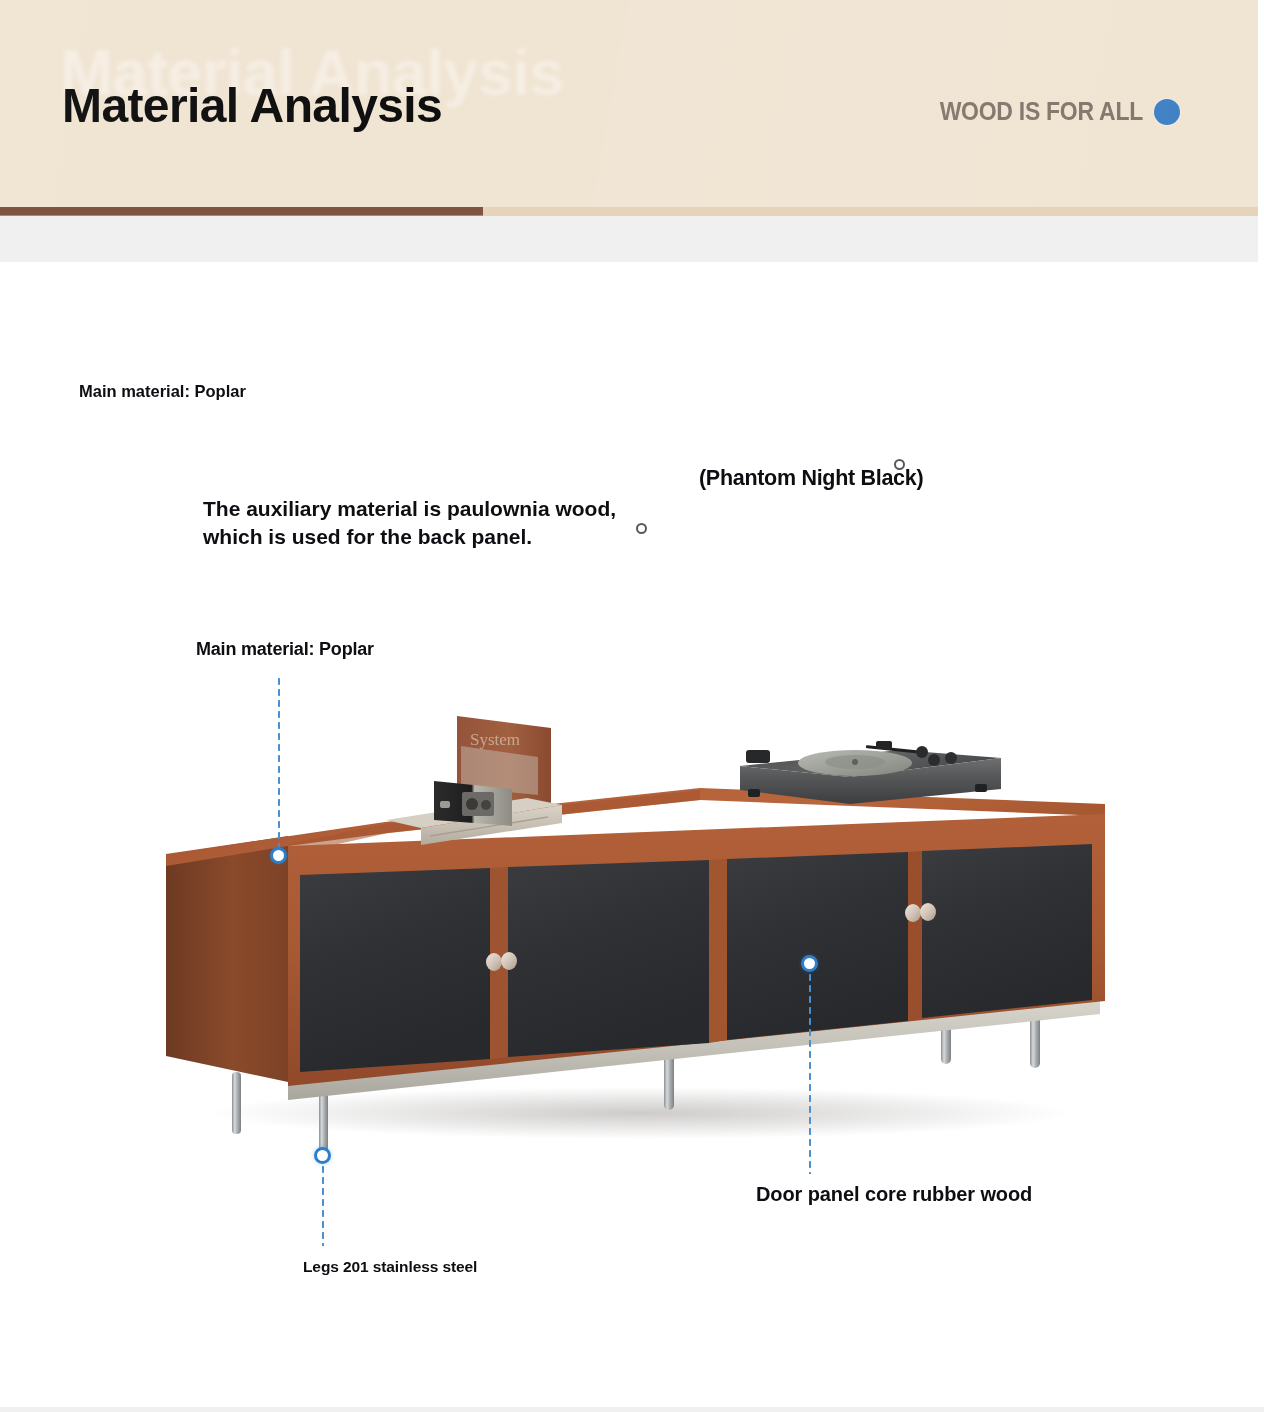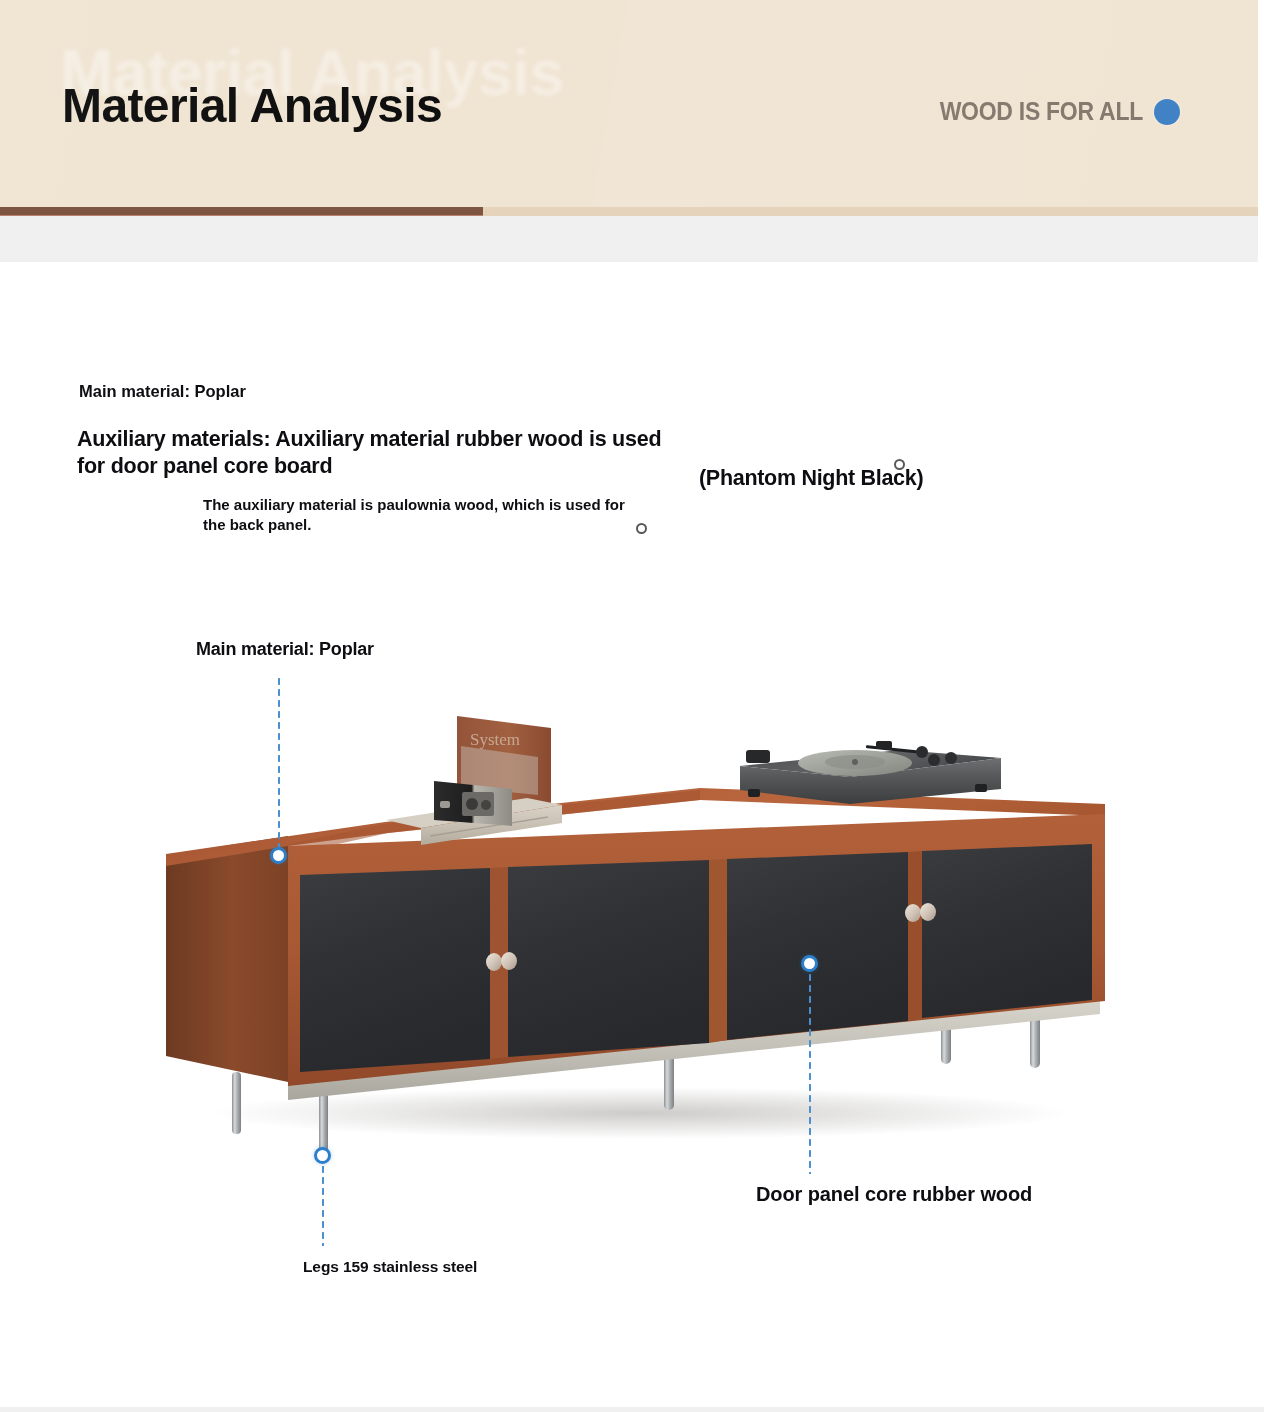--- a/index.html
+++ b/index.html
@@ -79,21 +79,21 @@
   .t-aux {
     left: 77px; top: 426px; font-size: 21.5px; line-height: 1.26;
     width: 600px; letter-spacing: -0.25px;
   }
   .t-phantom {
     left: 699px; top: 431px; font-size: 21.5px; line-height: 1.45;
     letter-spacing: -0.3px;
     margin-top: 32px;
   }
   .t-paulownia {
-    left: 203px; top: 495px; font-size: 15px; line-height: 1.32;
+    left: 203px; top: 495px; font-size: 21px; line-height: 1.32;
     width: 440px;
   }
   .t-poplar-call { left: 196px; top: 639px; font-size: 18px; letter-spacing: -0.2px; }
   .t-door-call   { left: 756px; top: 1183px; font-size: 20px; letter-spacing: -0.1px; }
   .t-legs-call   { left: 303px; top: 1258px; font-size: 15.5px; letter-spacing: -0.1px; }
 
   
   .ring-sm {
     position: absolute; width: 11px; height: 11px; border-radius: 50%;
     border: 2.6px solid #595959; background: transparent;
@@ -301,25 +301,24 @@
   <div class="leader l1"></div>
   <div class="ring-big r1"></div>
 
   <div class="leader l2"></div>
   <div class="ring-big r2"></div>
 
   <div class="leader l3"></div>
   <div class="ring-big r3"></div>
 
   <div class="txt t-main-top">Main material: Poplar</div>
-  <div class="txt t-aux">Auxiliary materials: Auxiliary material rubber wood is used for door panel core board</div>
   <div class="txt t-phantom">(Phantom Night Black)</div>
   <div class="txt t-paulownia">The auxiliary material is paulownia wood, which is used for the back panel.</div>
 
   <span class="ring-sm a"></span>
   <span class="ring-sm b"></span>
 
   <div class="txt t-poplar-call">Main material: Poplar</div>
   <div class="txt t-door-call">Door panel core rubber wood</div>
-  <div class="txt t-legs-call">Legs 159 stainless steel</div>
+  <div class="txt t-legs-call">Legs 201 stainless steel</div>
 
   <div class="bottom-edge"></div>
 </div>
 
 </body></html>

